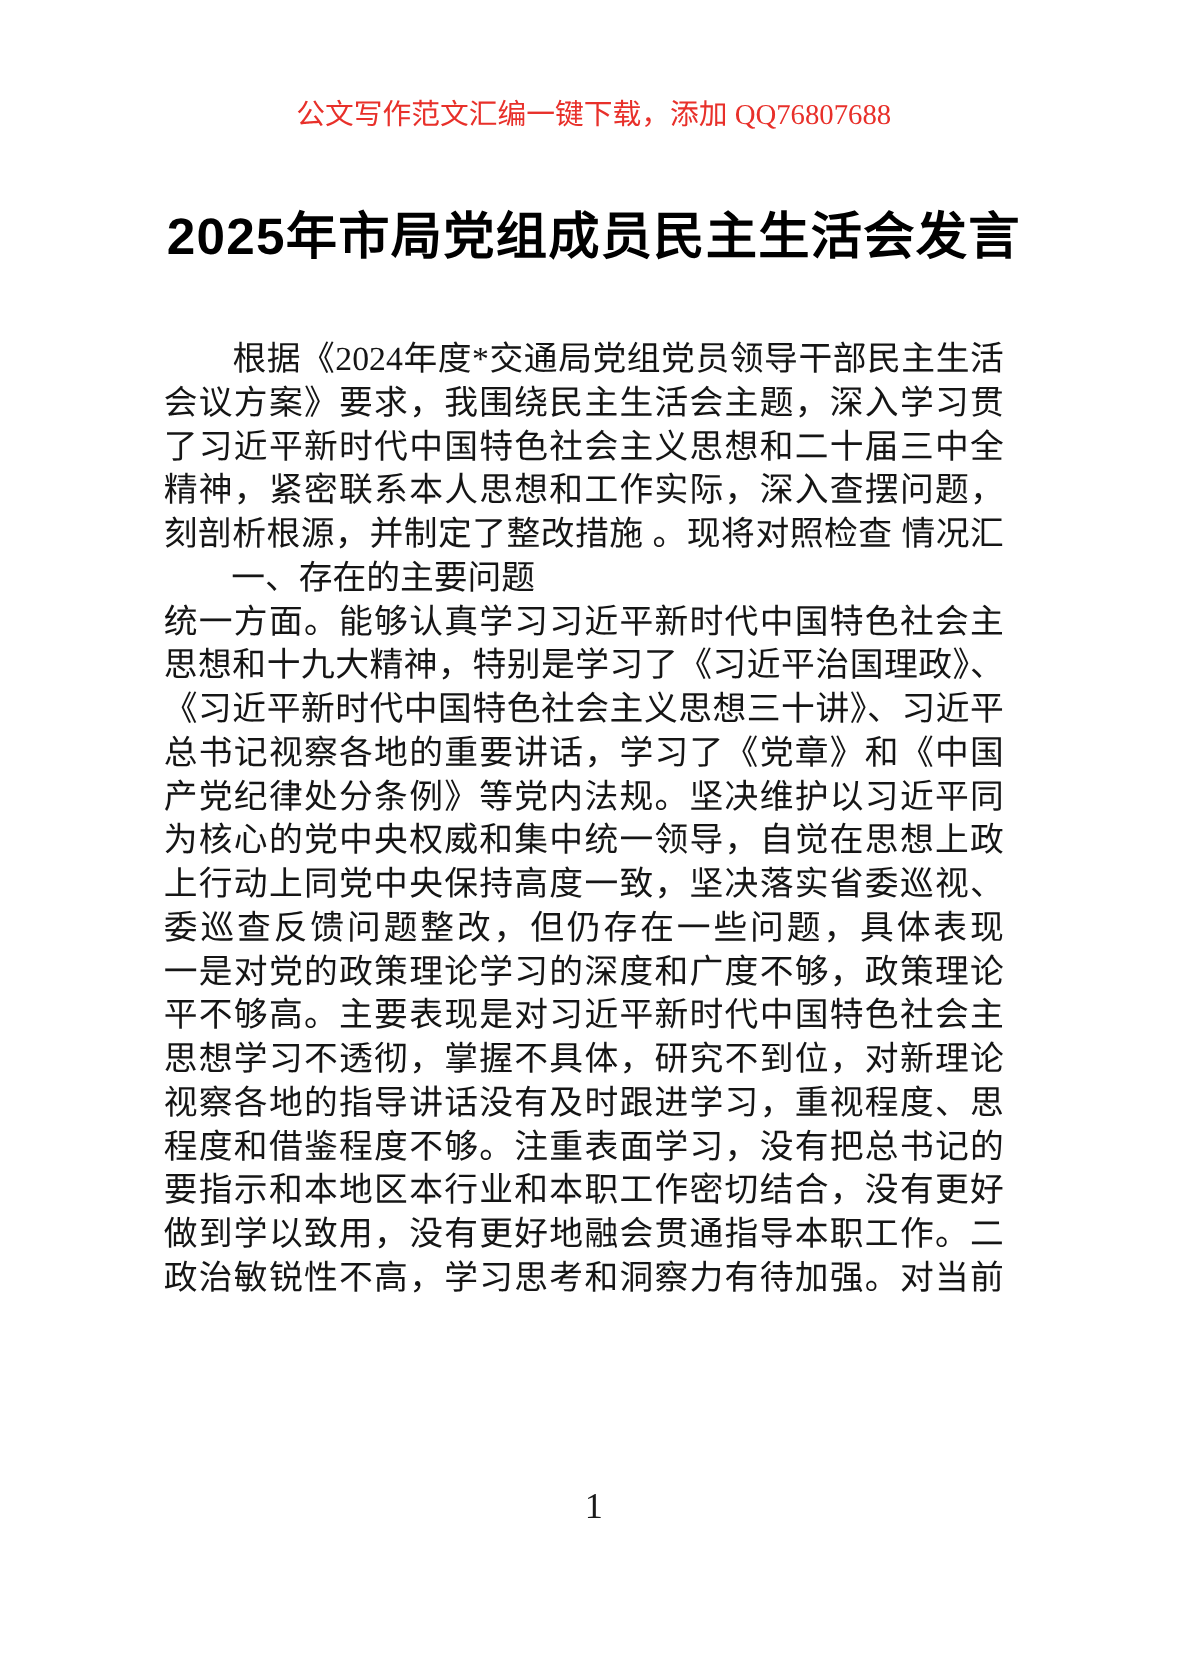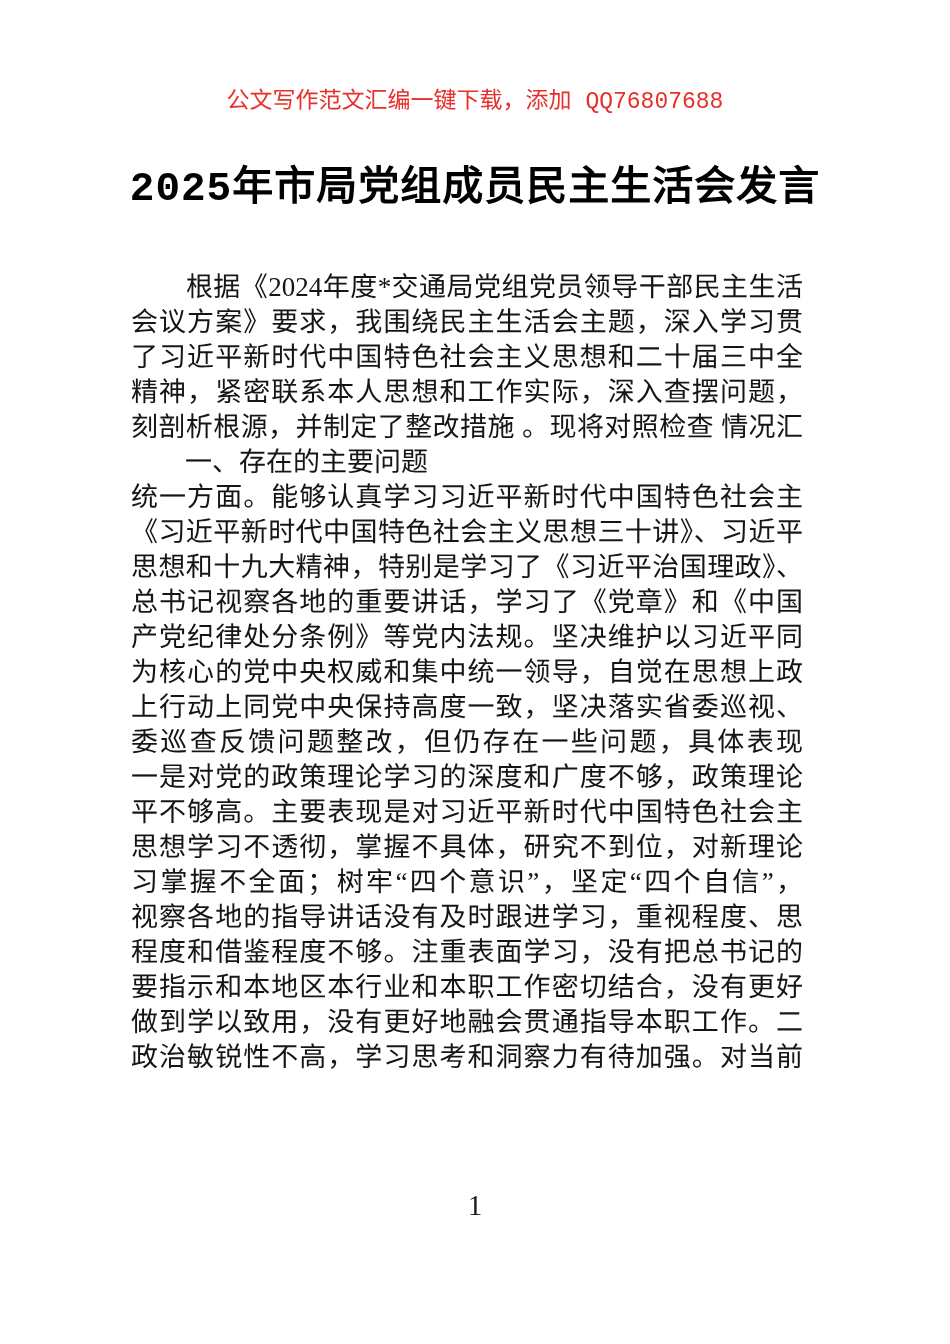--- a/index.html
+++ b/index.html
@@ -15,35 +15,34 @@
     overflow: hidden;
     font-family: "Liberation Serif", "DejaVu Serif", serif;
     color: #111111;
   }
   .promo {
     position: absolute;
     top: 74px;
     left: 0;
     width: 100%;
     text-align: center;
-    font-family: Liberation Mono, monospace;
+    font-family: Liberation Serif, serif;
     font-size: 23px;
     line-height: 36px;
     color: #e8302a;
     font-weight: 500;
-    margin-top: 10px;
   }
   .title {
     position: absolute;
     top: 158px;
     left: 0;
     width: 100%;
     margin: 0;
     text-align: center;
-    font-family: Liberation Mono, monospace;
+    font-family: Liberation Sans, sans-serif;
     font-weight: bold;
     font-size: 41px;
     line-height: 62px;
     color: #000000;
     letter-spacing: 1px;
   }
   .content {
     position: absolute;
     top: 270px;
     left: 131px;
@@ -92,31 +91,30 @@
         <div class="line">会议方案》要求，我围绕民主生活会主题，深入学习贯彻</div>
         <div class="line">了习近平新时代中国特色社会主义思想和二十届三中全会</div>
         <div class="line">精神，紧密联系本人思想和工作实际，深入查摆问题，深</div>
         <div class="line">刻剖析根源，并制定了整改措施 。现将对照检查 情况汇报</div>
       </div>
       <div class="paragraph">
         <div class="line short">　　一、存在的主要问题</div>
       </div>
       <div class="paragraph">
         <div class="line">统一方面。能够认真学习习近平新时代中国特色社会主义</div>
+        <div class="line">思想和十九大精神，特别是学习了《习近平治国理政》、</div>
         <div class="line">《习近平新时代中国特色社会主义思想三十讲》、习近平</div>
-        <div class="line">思想和十九大精神，特别是学习了《习近平治国理政》、</div>
         <div class="line">总书记视察各地的重要讲话，学习了《党章》和《中国共</div>
         <div class="line">产党纪律处分条例》等党内法规。坚决维护以习近平同志</div>
         <div class="line">为核心的党中央权威和集中统一领导，自觉在思想上政治</div>
         <div class="line">上行动上同党中央保持高度一致，坚决落实省委巡视、市</div>
         <div class="line">委巡查反馈问题整改，但仍存在一些问题，具体表现为：</div>
         <div class="line">一是对党的政策理论学习的深度和广度不够，政策理论水</div>
         <div class="line">平不够高。主要表现是对习近平新时代中国特色社会主义</div>
         <div class="line">思想学习不透彻，掌握不具体，研究不到位，对新理论学</div>
-        <div class="line">习掌握不全面；树牢“四个意识”，坚定“四个自信”，</div>
         <div class="line">视察各地的指导讲话没有及时跟进学习，重视程度、思考</div>
         <div class="line">程度和借鉴程度不够。注重表面学习，没有把总书记的重</div>
         <div class="line">要指示和本地区本行业和本职工作密切结合，没有更好地</div>
         <div class="line">做到学以致用，没有更好地融会贯通指导本职工作。二是</div>
         <div class="line">政治敏锐性不高，学习思考和洞察力有待加强。对当前世</div>
       </div>
     </div>
 
   <div class="page-number">1</div>
 </div>

